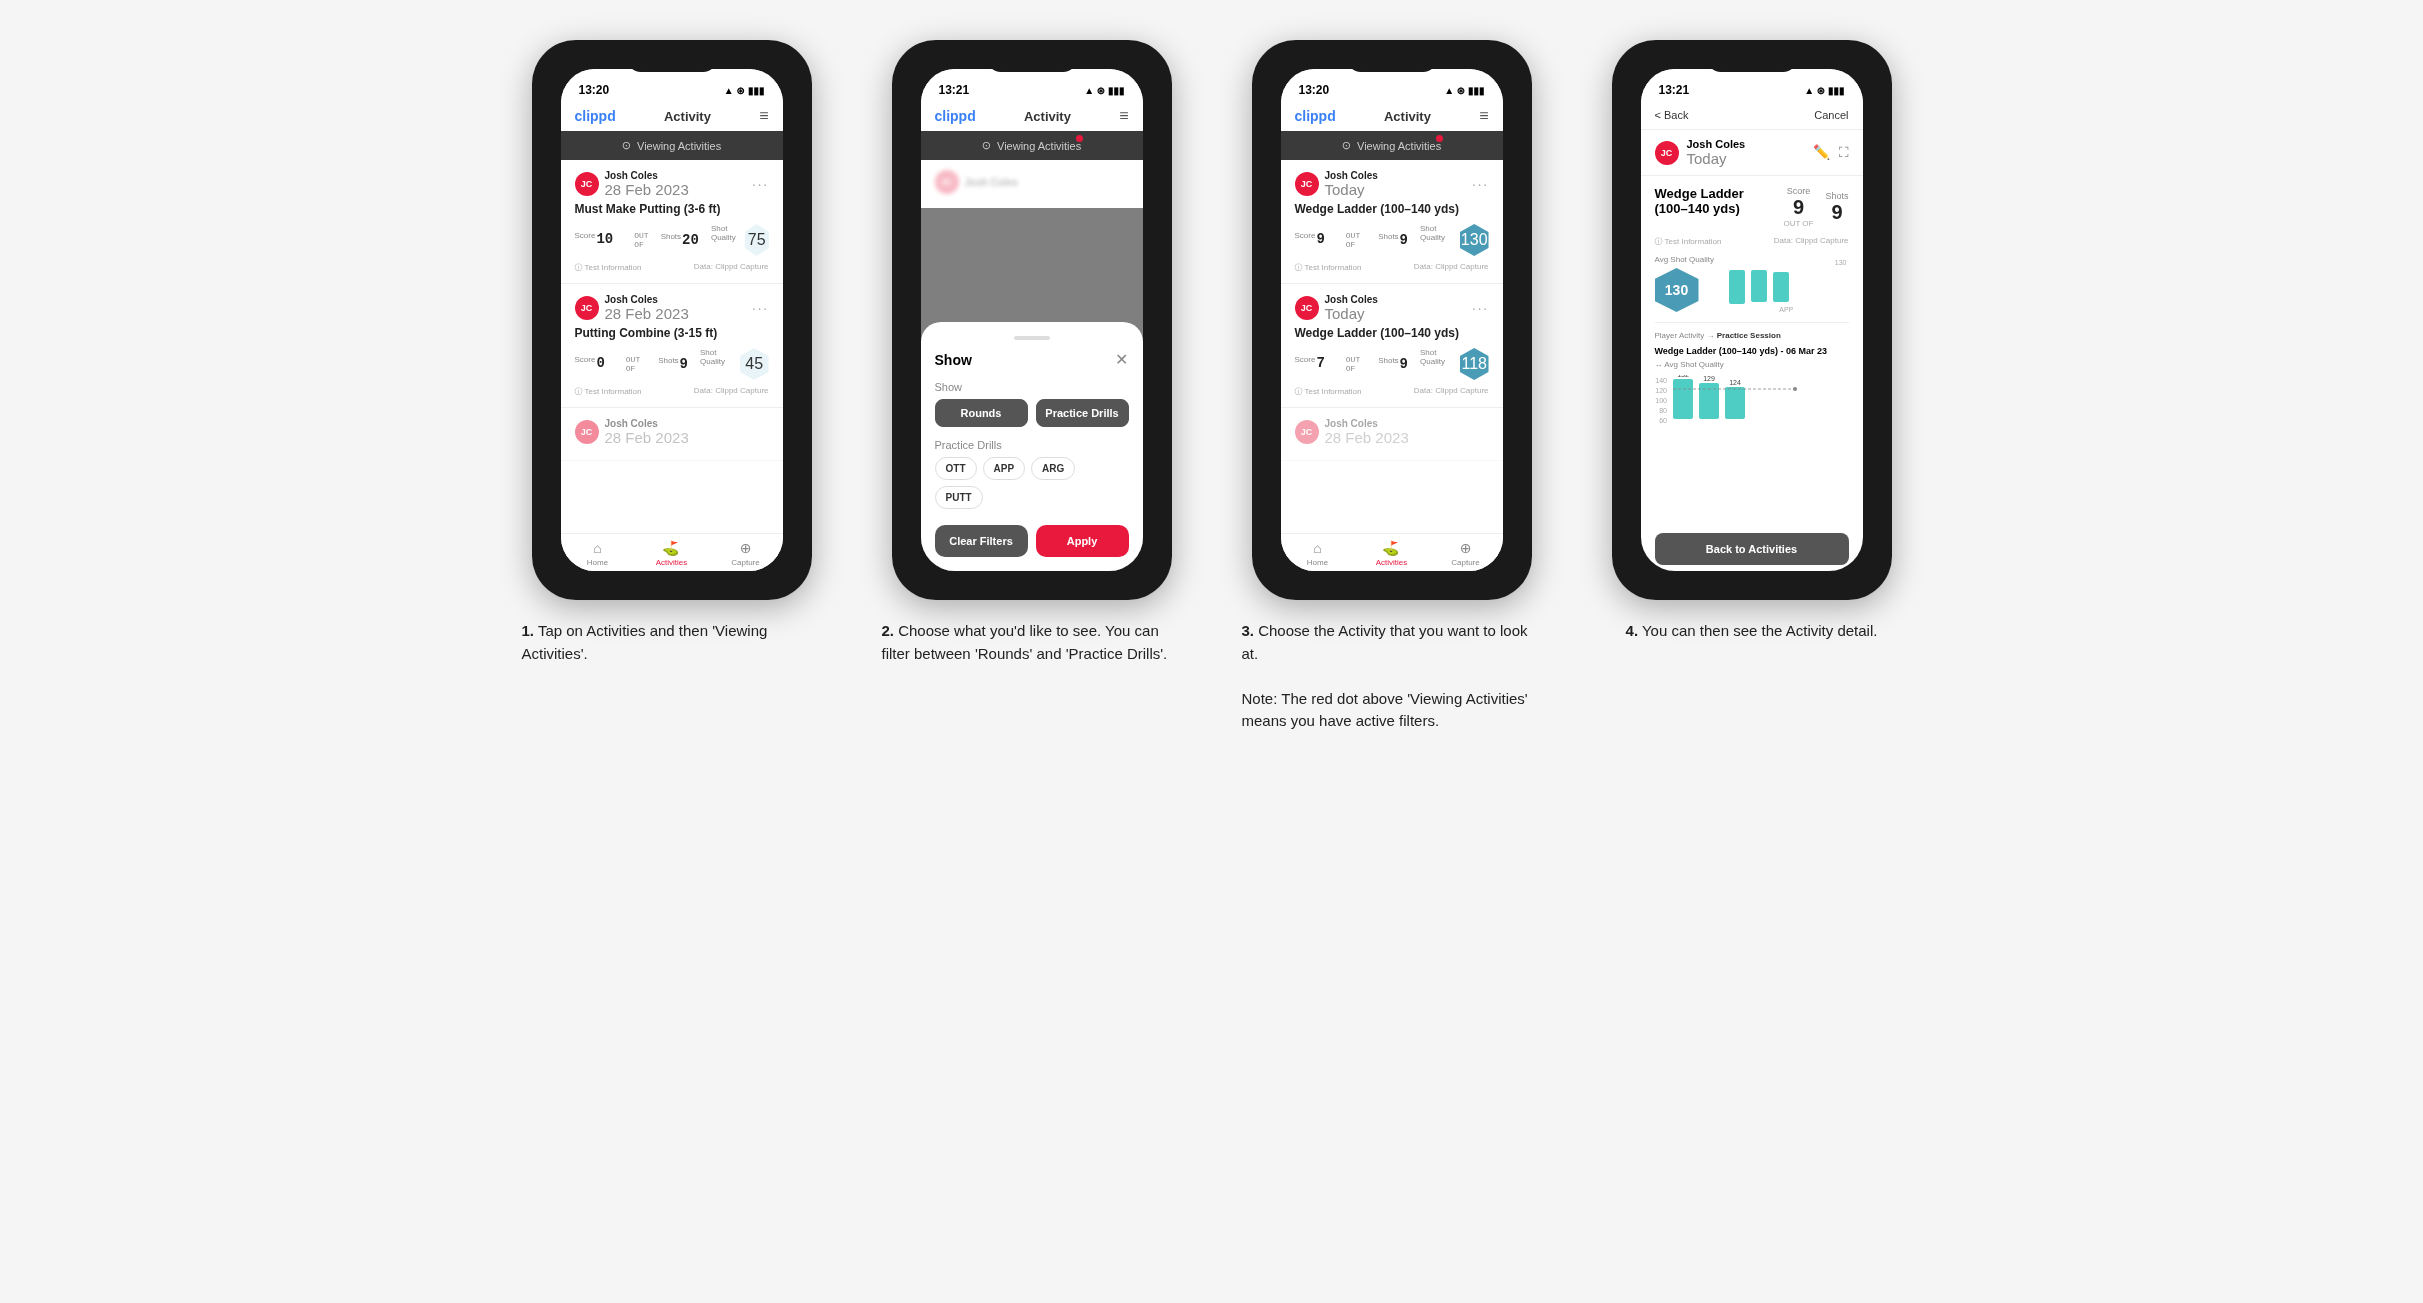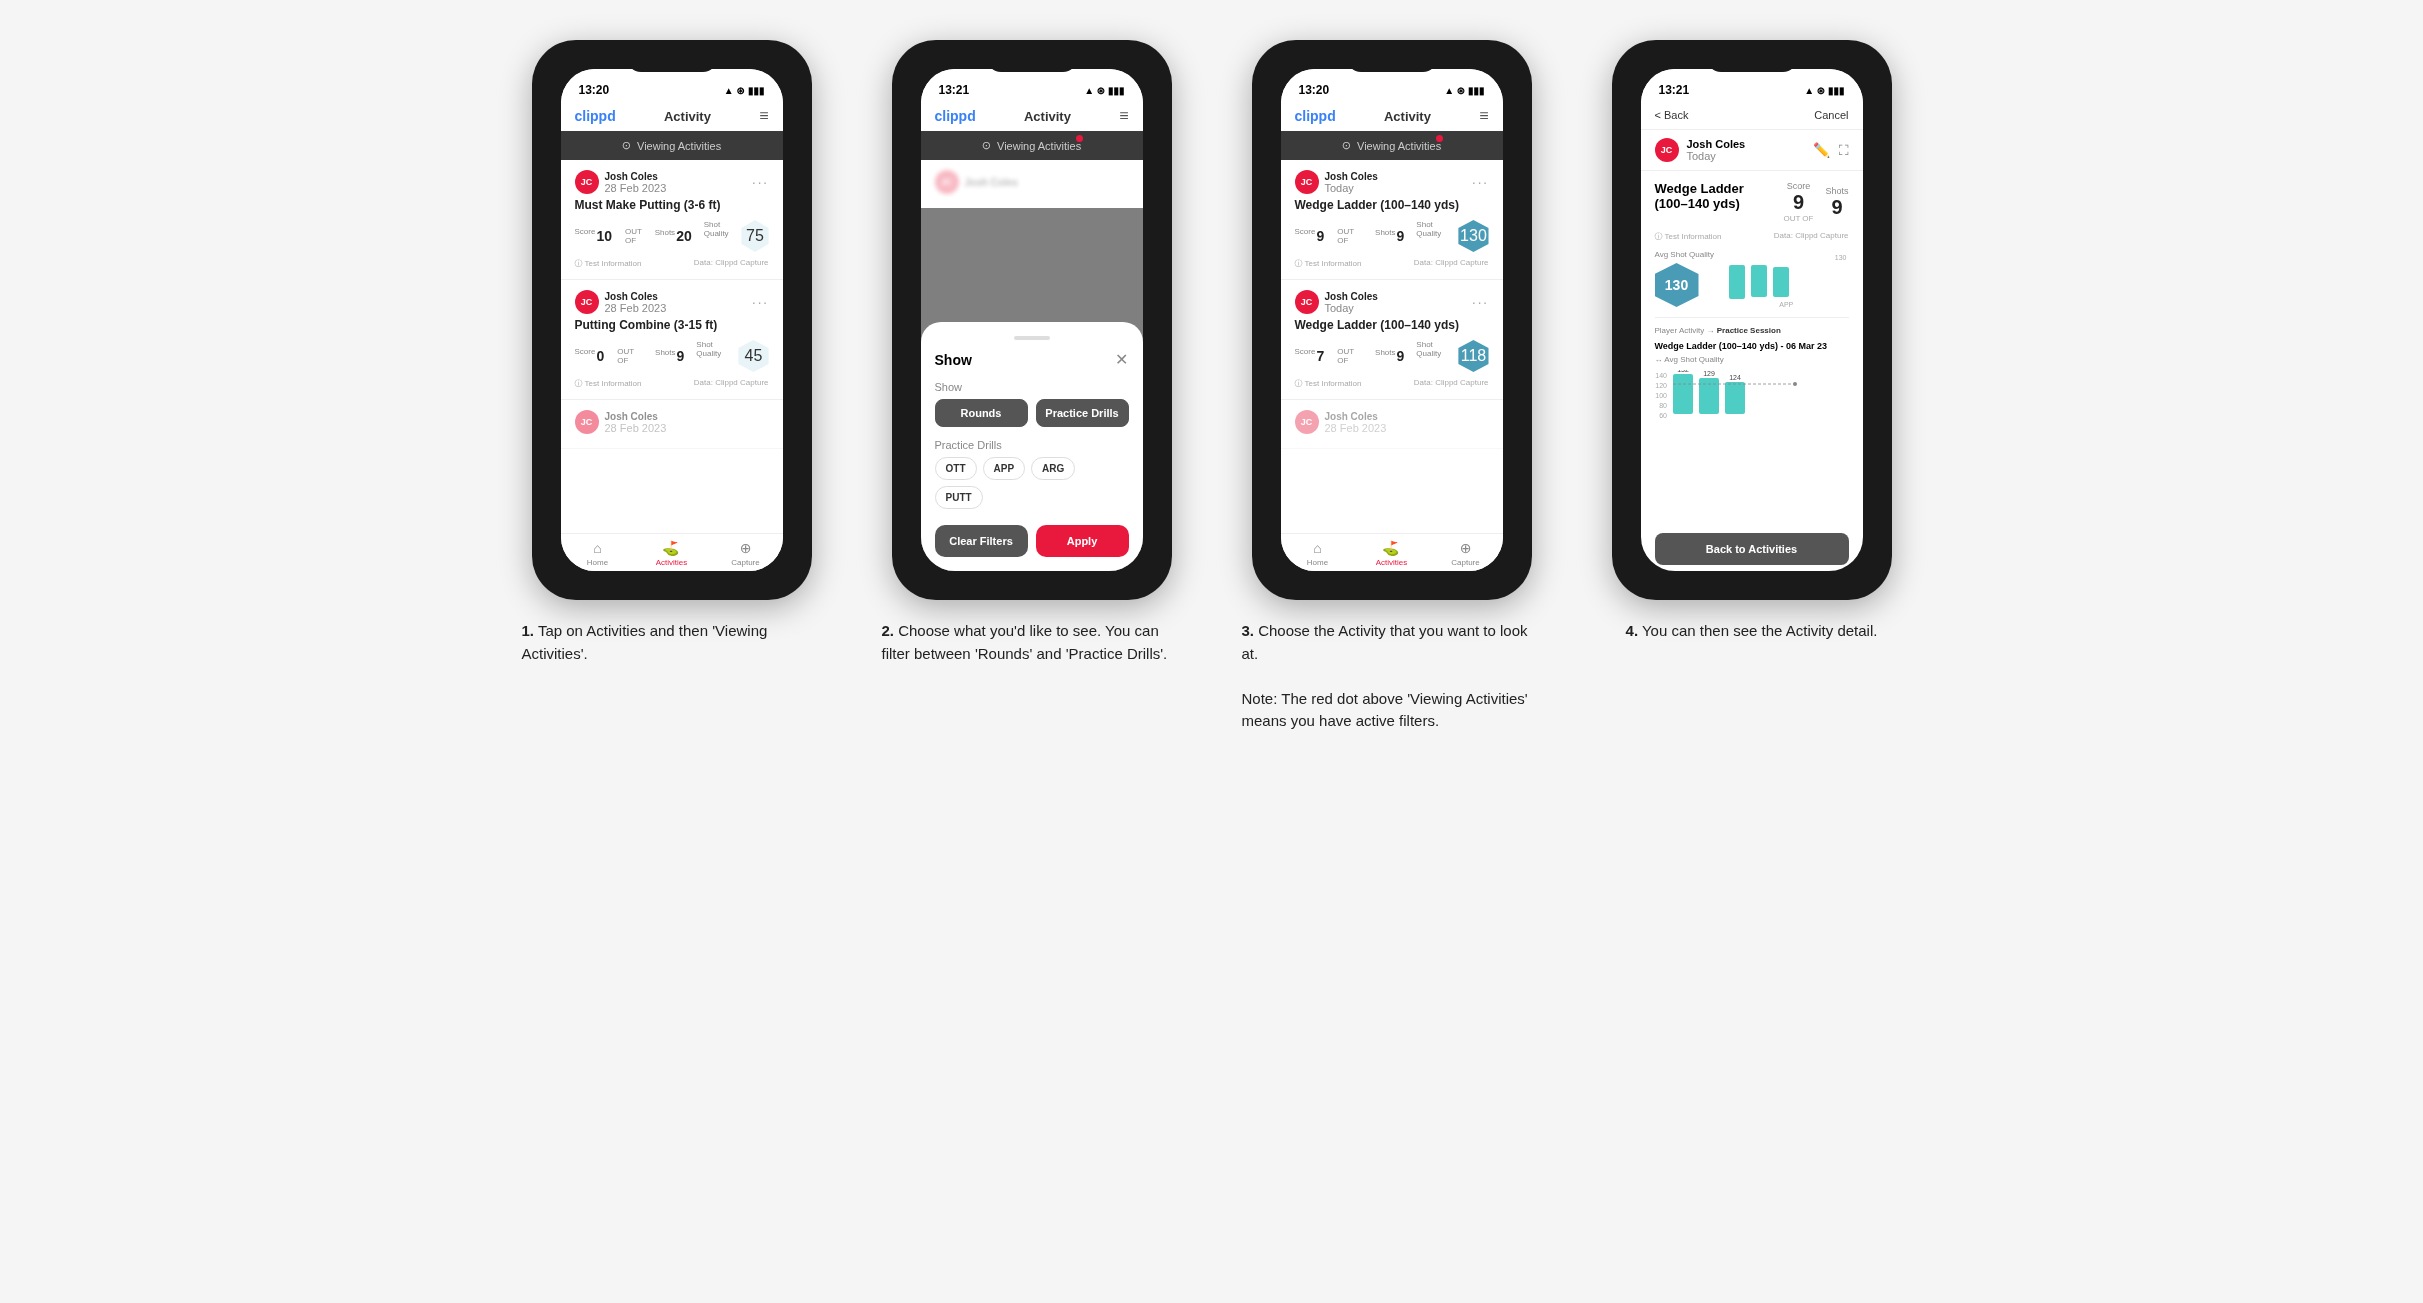--- a/index.html
+++ b/index.html
@@ -123,27 +123,27 @@
     }
     .user-info { display: flex; align-items: center; gap: 6px; }
     .avatar {
       width: 24px; height: 24px;
       background: #e8193c;
       border-radius: 50%;
       display: flex; align-items: center; justify-content: center;
       font-size: 9px; color: #fff; font-weight: 700;
     }
     .user-name { font-size: 10px; font-weight: 700; color: #222; }
-    .user-date { font-size: 11px; color: #888; }
+    .user-date { font-size: 15px; color: #888; }
     .card-dots { font-size: 14px; color: #aaa; letter-spacing: 1px; }
     .card-title { font-size: 12px; font-weight: 700; color: #222; margin-bottom: 8px; }
     .card-stats { display: flex; gap: 12px; align-items: center; }
     .stat-group { display: flex; flex-direction: row; gap: 1px; }
     .stat-label { font-size: 8px; color: #888; }
-    .stat-value { font-size: 14px; font-weight: 800; color: #222; display: flex; align-items: center; gap: 13px; }
+    .stat-value { font-size: 14px; font-weight: 800; color: #222; display: flex; align-items: flex-start; gap: 21px; font-family: Liberation Mono, monospace; }
     .stat-of { font-size: 8px; color: #888; font-weight: 400; }
     .hexagon {
       width: 32px; height: 32px;
       background: #e8f4f8;
       clip-path: polygon(50% 0%, 100% 25%, 100% 75%, 50% 100%, 0% 75%, 0% 25%);
       display: flex; align-items: center; justify-content: center;
       font-size: 16px; font-weight: 400; color: #333;
     }
     .hexagon.blue {
       background: #4a9bb5;

